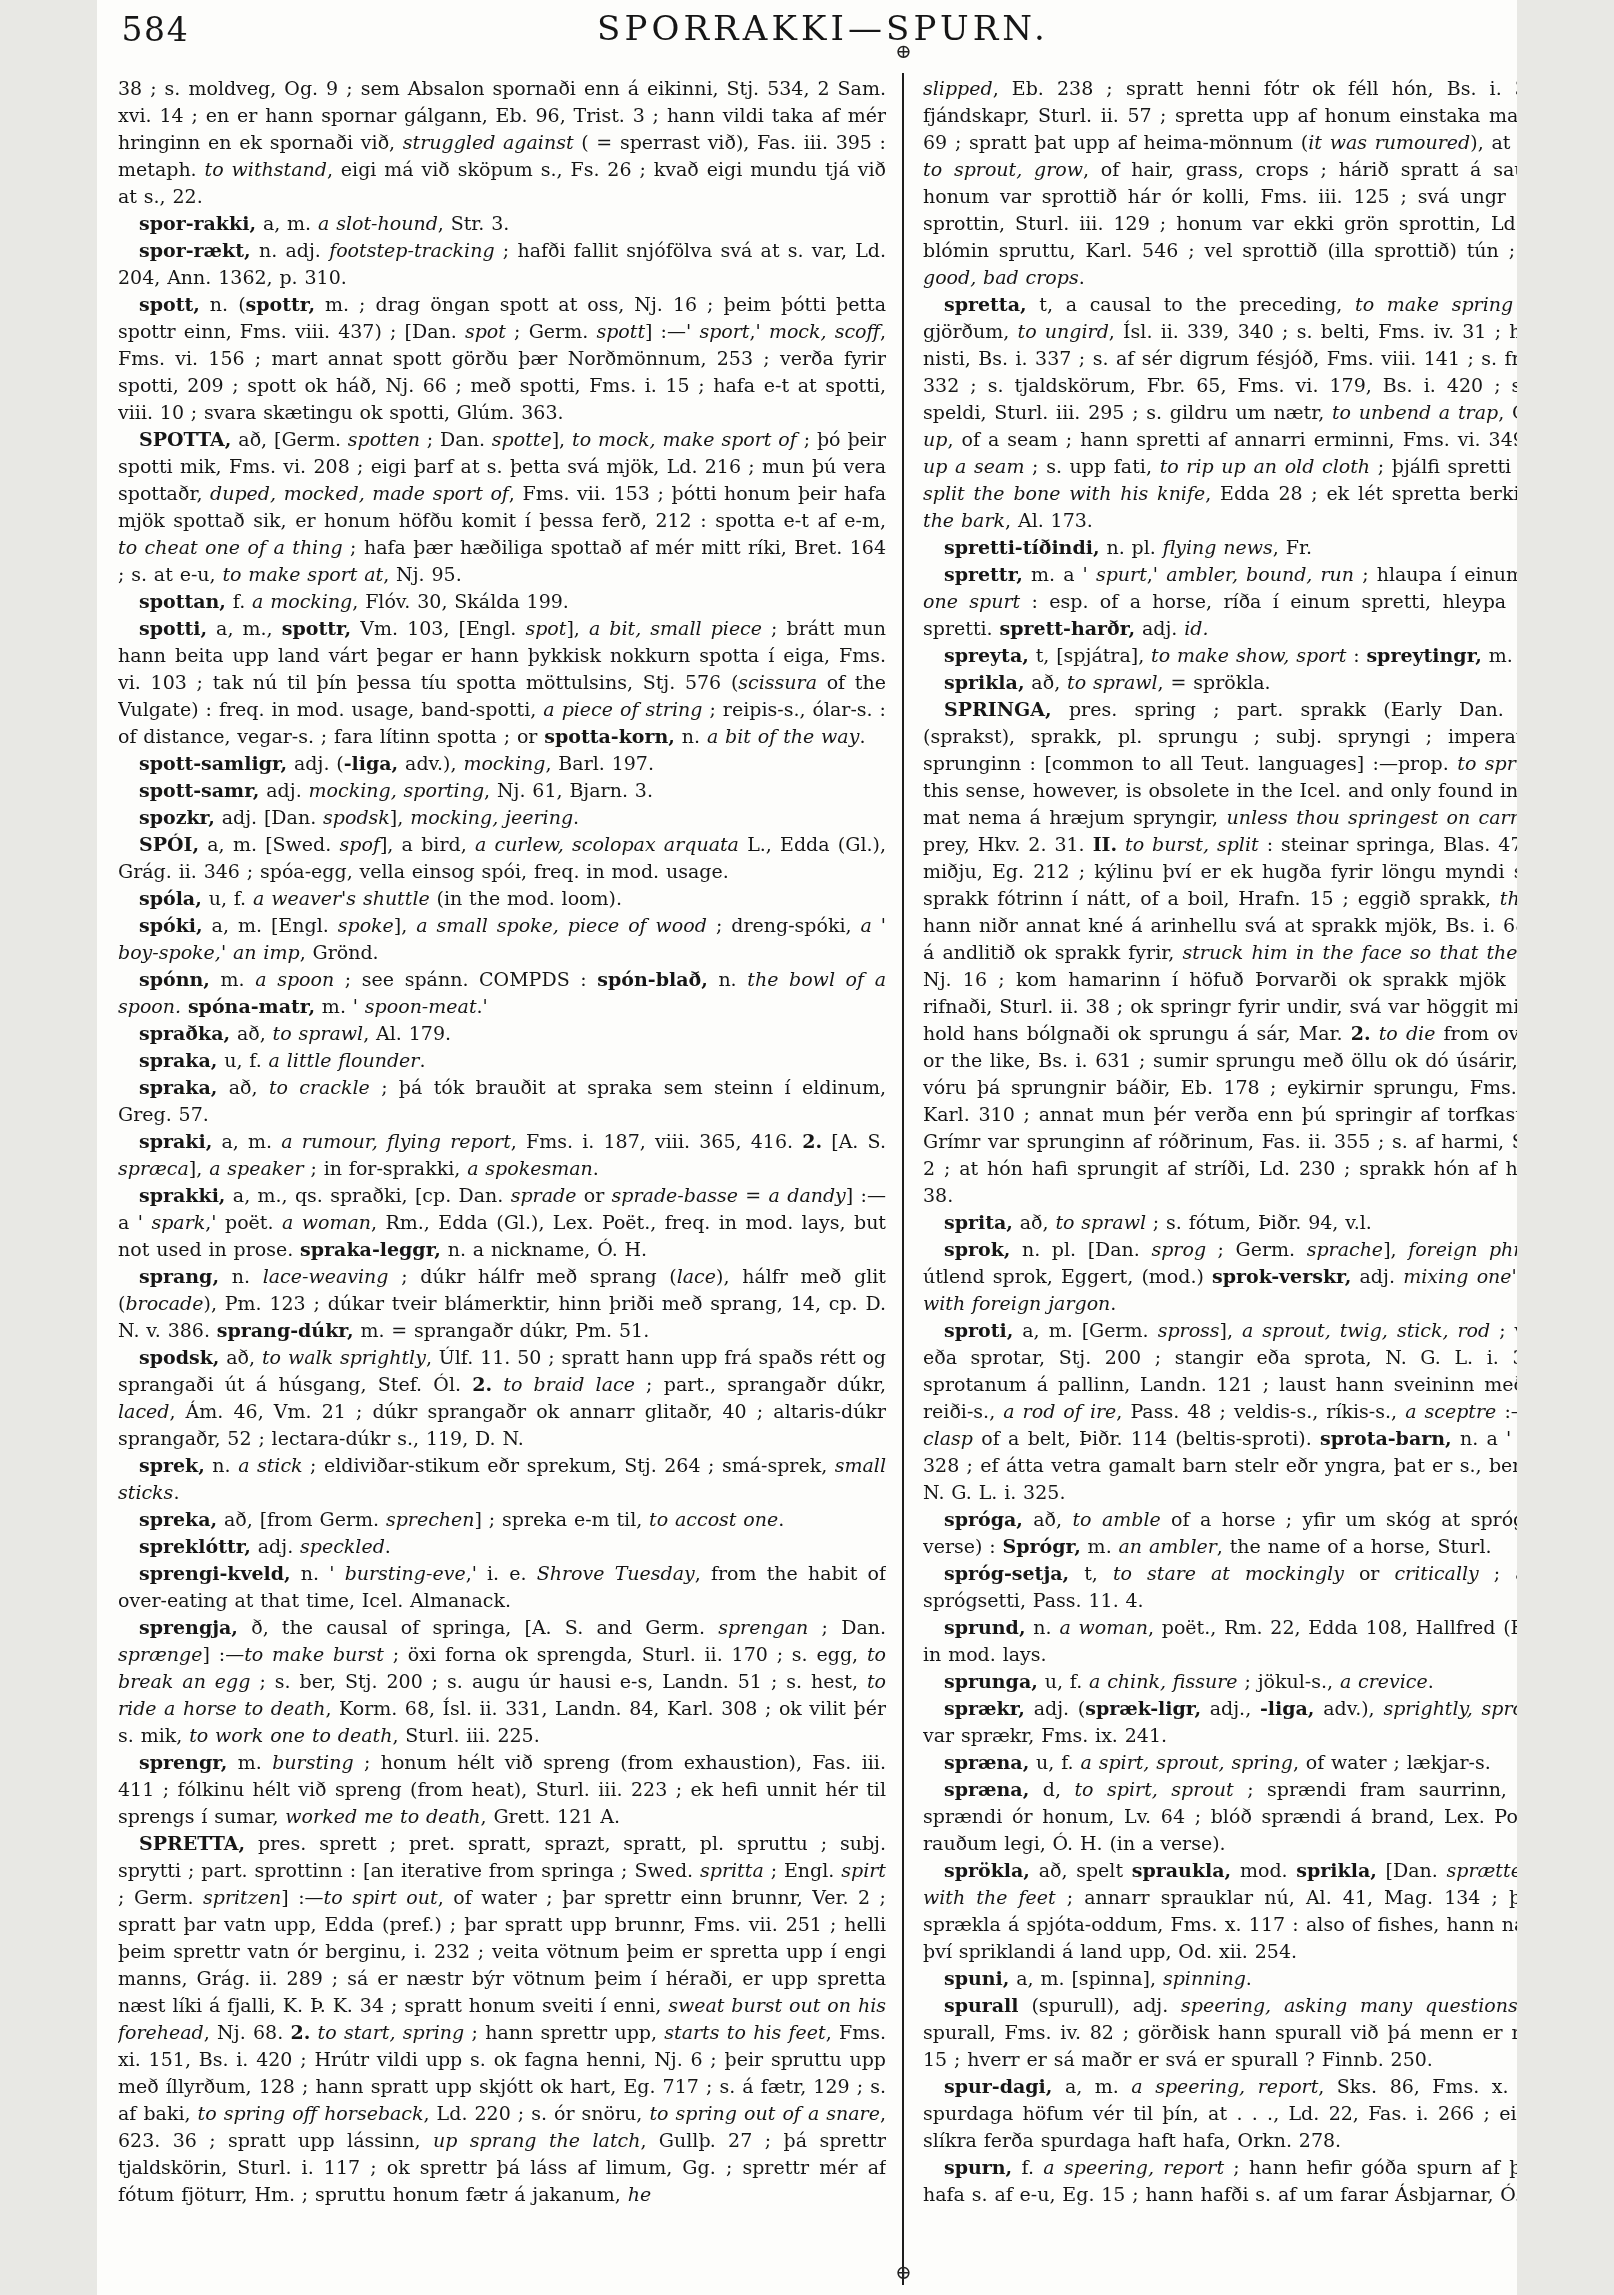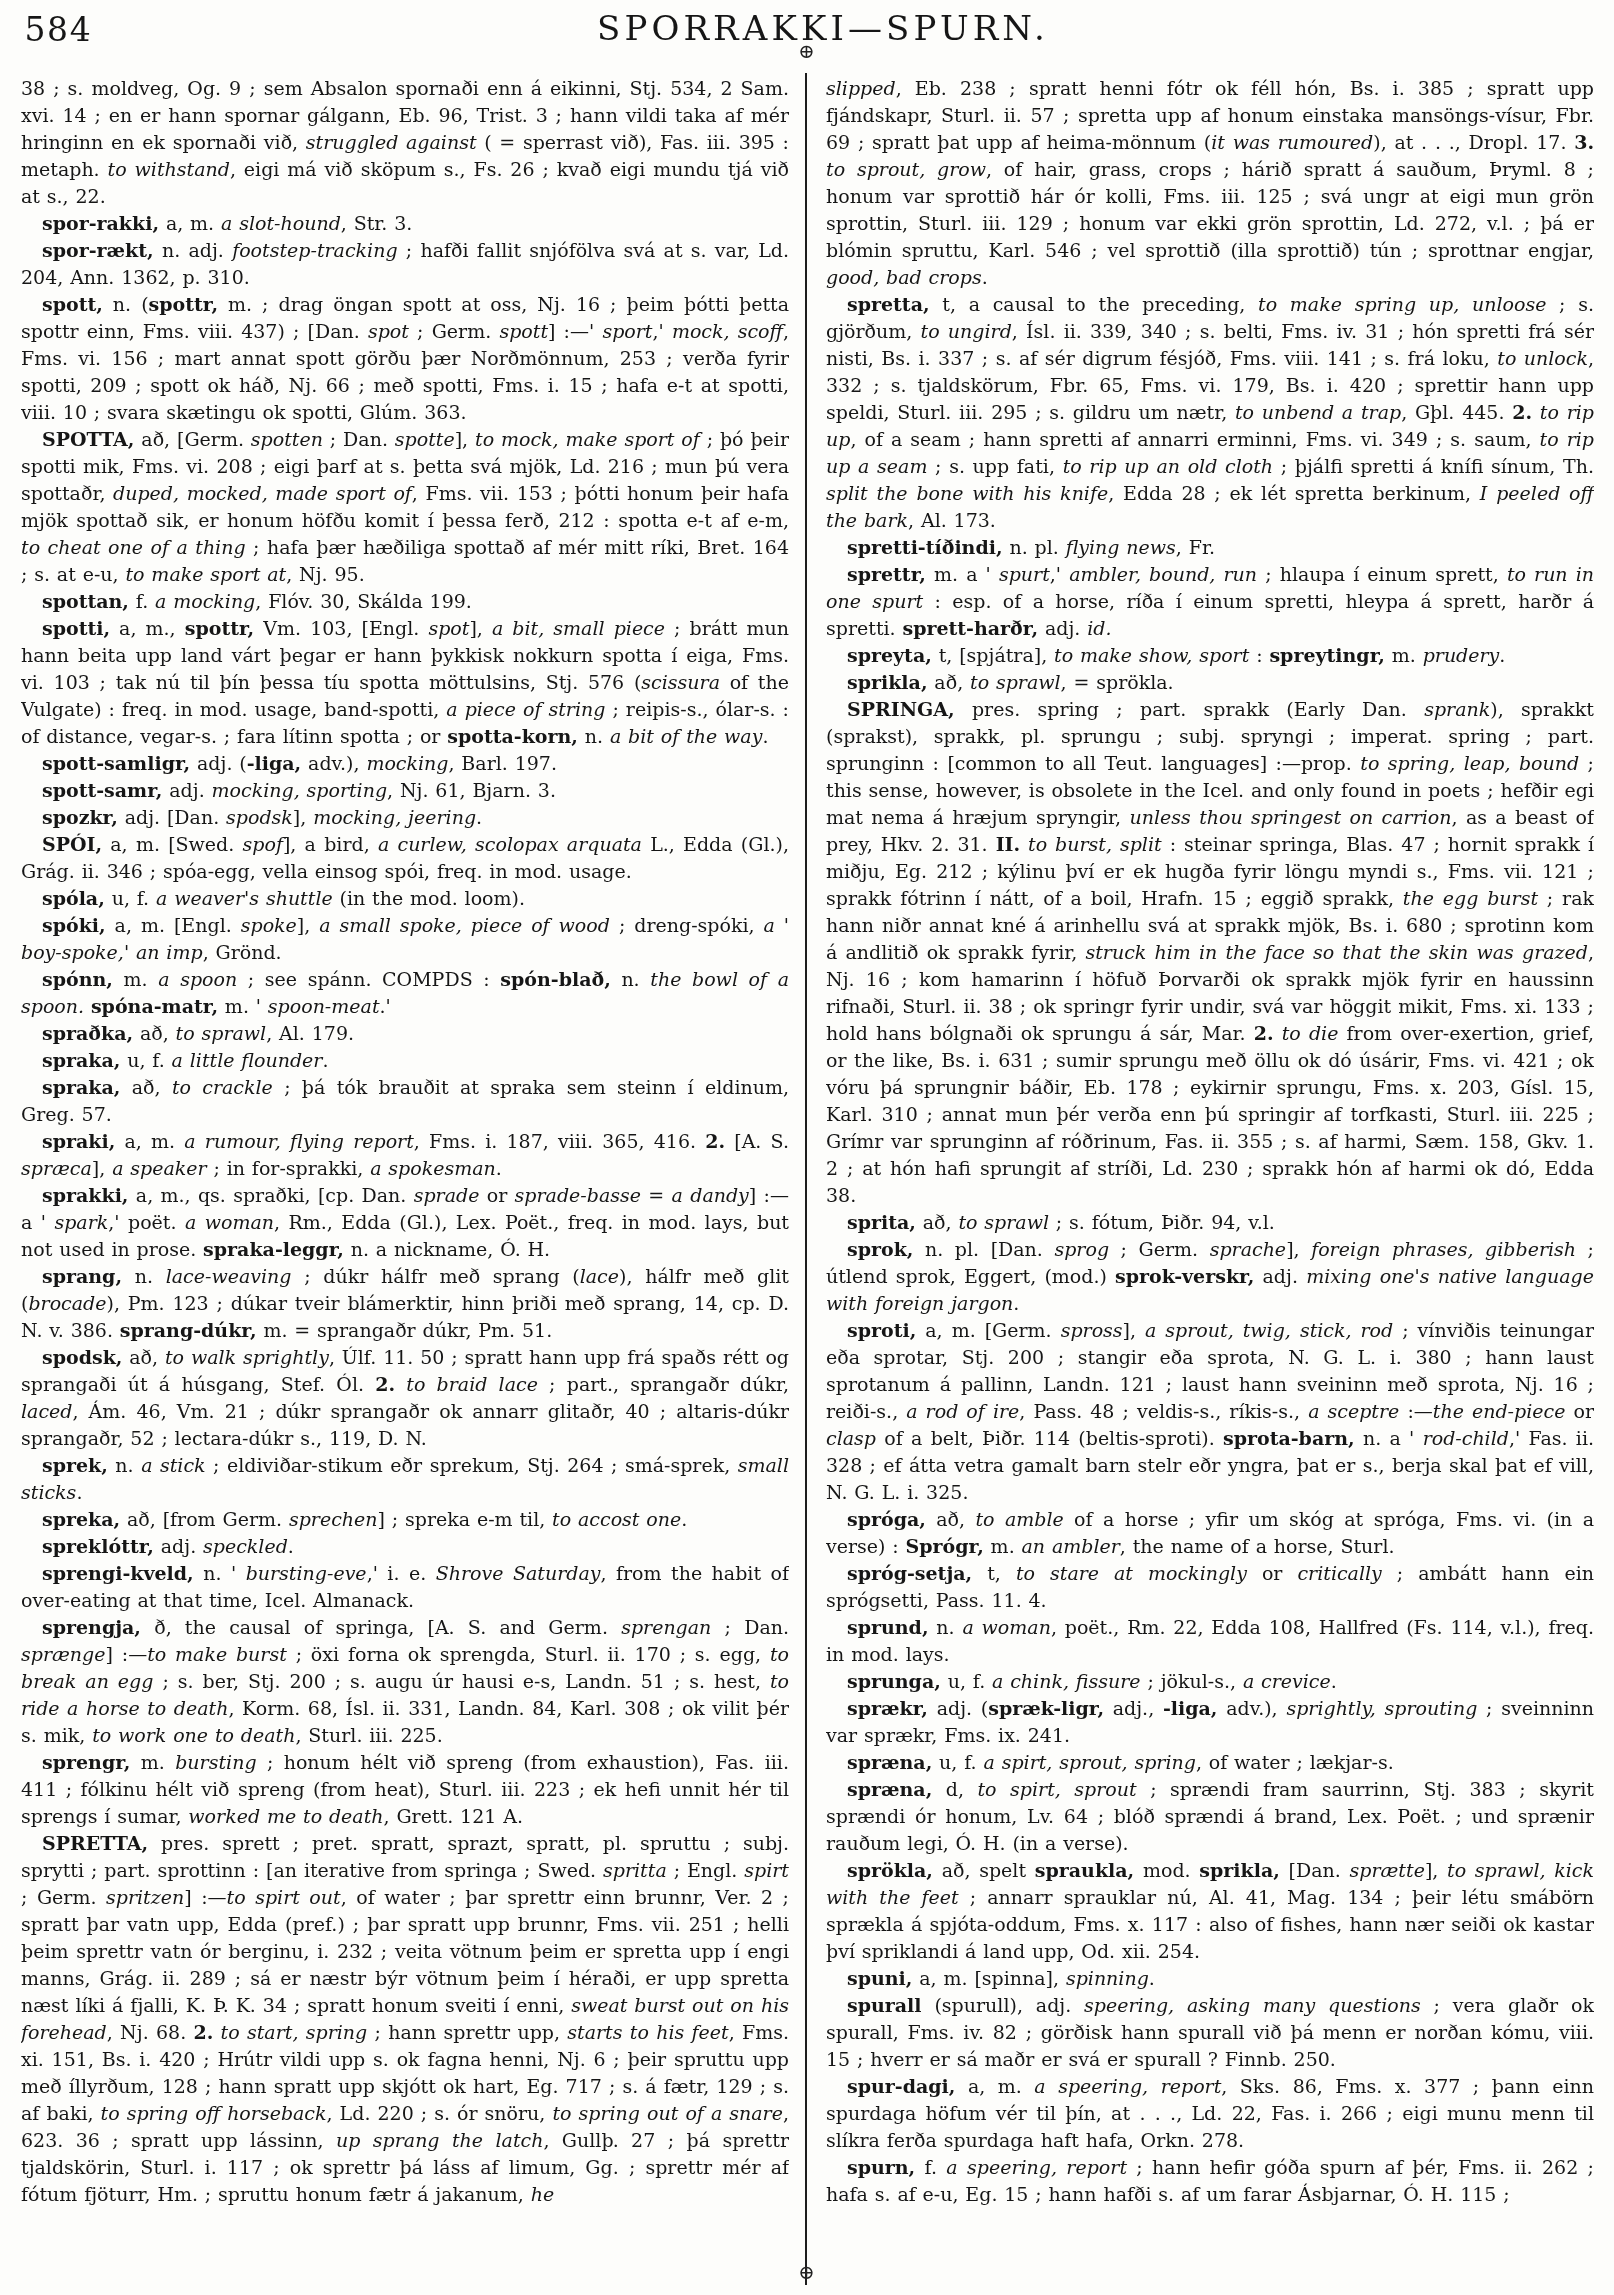--- a/index.html
+++ b/index.html
@@ -1,19 +1,19 @@
 <!DOCTYPE html>
 <html lang="en" style="font-size:13px"><head>
 <meta charset="utf-8">
 <title>584 SPORRAKKI—SPURN</title>
 <style>
   html,body{margin:0;padding:0;background:#e8e8e4;}
   .page{
     position:relative;
-    width:1614px;height:2295px;
+    width:1420px;height:2295px;
     margin:0 auto;
     background:#fdfdfb;
     color:#161616;
     font-family:"DejaVu Serif","Liberation Serif",serif;
     overflow:hidden;
   }
   .page-number{
     position:absolute;top:9.8px;left:24.5px;
     font-size:33px;letter-spacing:1.6px;
   }
@@ -77,21 +77,21 @@
       <p class="entry"><b>spraðka,</b> að, <i>to sprawl</i>, Al. 179.</p>
       <p class="entry"><b>spraka,</b> u, f. <i>a little flounder</i>.</p>
       <p class="entry"><b>spraka,</b> að, <i>to crackle</i> ; þá tók brauðit at spraka sem steinn í eldinum, Greg. 57.</p>
       <p class="entry"><b>spraki,</b> a, m. <i>a rumour, flying report</i>, Fms. i. 187, viii. 365, 416. <b>2.</b> [A. S. <i>spræca</i>], <i>a speaker</i> ; in for-sprakki, <i>a spokesman</i>.</p>
       <p class="entry"><b>sprakki,</b> a, m., qs. spraðki, [cp. Dan. <i>sprade</i> or <i>sprade-basse</i> = <i>a dandy</i>] :— a ' <i>spark</i>,' poët. <i>a woman</i>, Rm., Edda (Gl.), Lex. Poët., freq. in mod. lays, but not used in prose. <b>spraka-leggr,</b> n. a nickname, Ó. H.</p>
       <p class="entry"><b>sprang,</b> n. <i>lace-weaving</i> ; dúkr hálfr með sprang (<i>lace</i>), hálfr með glit (<i>brocade</i>), Pm. 123 ; dúkar tveir blámerktir, hinn þriði með sprang, 14, cp. D. N. v. 386. <b>sprang-dúkr,</b> m. = sprangaðr dúkr, Pm. 51.</p>
       <p class="entry"><b>spodsk,</b> að, <i>to walk sprightly</i>, Úlf. 11. 50 ; spratt hann upp frá spaðs rétt og sprangaði út á húsgang, Stef. Ól. <b>2.</b> <i>to braid lace</i> ; part., sprangaðr dúkr, <i>laced</i>, Ám. 46, Vm. 21 ; dúkr sprangaðr ok annarr glitaðr, 40 ; altaris-dúkr sprangaðr, 52 ; lectara-dúkr s., 119, D. N.</p>
       <p class="entry"><b>sprek,</b> n. <i>a stick</i> ; eldiviðar-stikum eðr sprekum, Stj. 264 ; smá-sprek, <i>small sticks</i>.</p>
       <p class="entry"><b>spreka,</b> að, [from Germ. <i>sprechen</i>] ; spreka e-m til, <i>to accost one</i>.</p>
       <p class="entry"><b>spreklóttr,</b> adj. <i>speckled</i>.</p>
-      <p class="entry"><b>sprengi-kveld,</b> n. ' <i>bursting-eve</i>,' i. e. <i>Shrove Saturday</i>, from the habit of over-eating at that time, Icel. Almanack.</p>
+      <p class="entry"><b>sprengi-kveld,</b> n. ' <i>bursting-eve</i>,' i. e. <i>Shrove Tuesday</i>, from the habit of over-eating at that time, Icel. Almanack.</p>
       <p class="entry"><b>sprengja,</b> ð, the causal of springa, [A. S. and Germ. <i>sprengan</i> ; Dan. <i>sprænge</i>] :—<i>to make burst</i> ; öxi forna ok sprengda, Sturl. ii. 170 ; s. egg, <i>to break an egg</i> ; s. ber, Stj. 200 ; s. augu úr hausi e-s, Landn. 51 ; s. hest, <i>to ride a horse to death</i>, Korm. 68, Ísl. ii. 331, Landn. 84, Karl. 308 ; ok vilit þér s. mik, <i>to work one to death</i>, Sturl. iii. 225.</p>
       <p class="entry"><b>sprengr,</b> m. <i>bursting</i> ; honum hélt við spreng (from exhaustion), Fas. iii. 411 ; fólkinu hélt við spreng (from heat), Sturl. iii. 223 ; ek hefi unnit hér til sprengs í sumar, <i>worked me to death</i>, Grett. 121 A.</p>
       <p class="entry"><b>SPRETTA,</b> pres. sprett ; pret. spratt, sprazt, spratt, pl. spruttu ; subj. sprytti ; part. sprottinn : [an iterative from springa ; Swed. <i>spritta</i> ; Engl. <i>spirt</i> ; Germ. <i>spritzen</i>] :—<i>to spirt out</i>, of water ; þar sprettr einn brunnr, Ver. 2 ; spratt þar vatn upp, Edda (pref.) ; þar spratt upp brunnr, Fms. vii. 251 ; helli þeim sprettr vatn ór berginu, i. 232 ; veita vötnum þeim er spretta upp í engi manns, Grág. ii. 289 ; sá er næstr býr vötnum þeim í héraði, er upp spretta næst líki á fjalli, K. Þ. K. 34 ; spratt honum sveiti í enni, <i>sweat burst out on his forehead</i>, Nj. 68. <b>2.</b> <i>to start, spring</i> ; hann sprettr upp, <i>starts to his feet</i>, Fms. xi. 151, Bs. i. 420 ; Hrútr vildi upp s. ok fagna henni, Nj. 6 ; þeir spruttu upp með íllyrðum, 128 ; hann spratt upp skjótt ok hart, Eg. 717 ; s. á fætr, 129 ; s. af baki, <i>to spring off horseback</i>, Ld. 220 ; s. ór snöru, <i>to spring out of a snare</i>, 623. 36 ; spratt upp lássinn, <i>up sprang the latch</i>, Gullþ. 27 ; þá sprettr tjaldskörin, Sturl. i. 117 ; ok sprettr þá láss af limum, Gg. ; sprettr mér af fótum fjöturr, Hm. ; spruttu honum fætr á jakanum, <i>he</i></p>
     </div>
   <div class="col right">
       <p class="entry first"><i>slipped</i>, Eb. 238 ; spratt henni fótr ok féll hón, Bs. i. 385 ; spratt upp fjándskapr, Sturl. ii. 57 ; spretta upp af honum einstaka mansöngs-vísur, Fbr. 69 ; spratt þat upp af heima-mönnum (<i>it was rumoured</i>), at . . ., Dropl. 17. <b>3.</b> <i>to sprout, grow</i>, of hair, grass, crops ; hárið spratt á sauðum, Þryml. 8 ; honum var sprottið hár ór kolli, Fms. iii. 125 ; svá ungr at eigi mun grön sprottin, Sturl. iii. 129 ; honum var ekki grön sprottin, Ld. 272, v.l. ; þá er blómin spruttu, Karl. 546 ; vel sprottið (illa sprottið) tún ; sprottnar engjar, <i>good, bad crops</i>.</p>
       <p class="entry"><b>spretta,</b> t, a causal to the preceding, <i>to make spring up, unloose</i> ; s. gjörðum, <i>to ungird</i>, Ísl. ii. 339, 340 ; s. belti, Fms. iv. 31 ; hón spretti frá sér nisti, Bs. i. 337 ; s. af sér digrum fésjóð, Fms. viii. 141 ; s. frá loku, <i>to unlock</i>, 332 ; s. tjaldskörum, Fbr. 65, Fms. vi. 179, Bs. i. 420 ; sprettir hann upp speldi, Sturl. iii. 295 ; s. gildru um nætr, <i>to unbend a trap</i>, Gþl. 445. <b>2.</b> <i>to rip up</i>, of a seam ; hann spretti af annarri erminni, Fms. vi. 349 ; s. saum, <i>to rip up a seam</i> ; s. upp fati, <i>to rip up an old cloth</i> ; þjálfi spretti á knífi sínum, Th. <i>split the bone with his knife</i>, Edda 28 ; ek lét spretta berkinum, <i>I peeled off the bark</i>, Al. 173.</p>
       <p class="entry"><b>spretti-tíðindi,</b> n. pl. <i>flying news</i>, Fr.</p>
       <p class="entry"><b>sprettr,</b> m. a ' <i>spurt</i>,' <i>ambler, bound, run</i> ; hlaupa í einum sprett, <i>to run in one spurt</i> : esp. of a horse, ríða í einum spretti, hleypa á sprett, harðr á spretti. <b>sprett-harðr,</b> adj. <i>id.</i></p>
       <p class="entry"><b>spreyta,</b> t, [spjátra], <i>to make show, sport</i> : <b>spreytingr,</b> m. <i>prudery</i>.</p>

